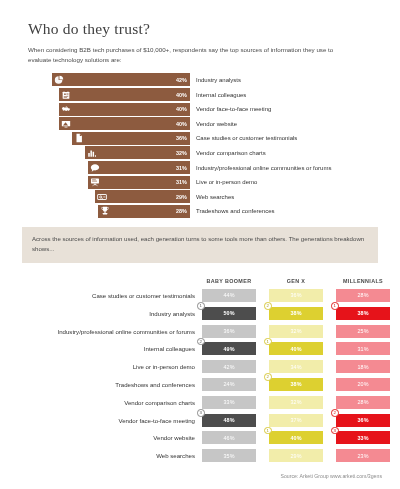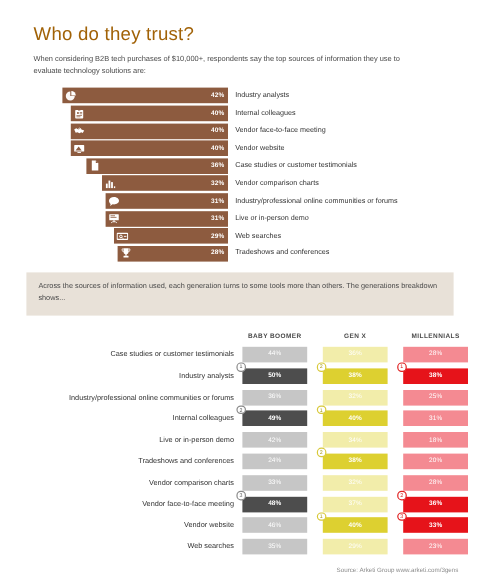--- a/index.html
+++ b/index.html
@@ -13,24 +13,25 @@
     font-family: "Liberation Sans", sans-serif;
     color: #3b3b3b;
     overflow: hidden;
     position: relative;
   }
 
   
   #header { padding: 20px 28px 0 28px; }
   #title {
     font-size: 15.5px;
-    color: #a16207;
+    color: #404040;
     font-weight: normal;
     letter-spacing: 0.2px;
     margin: 0 0 7px 0;
+    font-family: Liberation Serif, serif;
   }
   #subtitle {
     font-size: 6.2px;
     line-height: 1.65;
     color: #4a4a4a;
     max-width: 330px;
   }
 
   
   #topchart {

